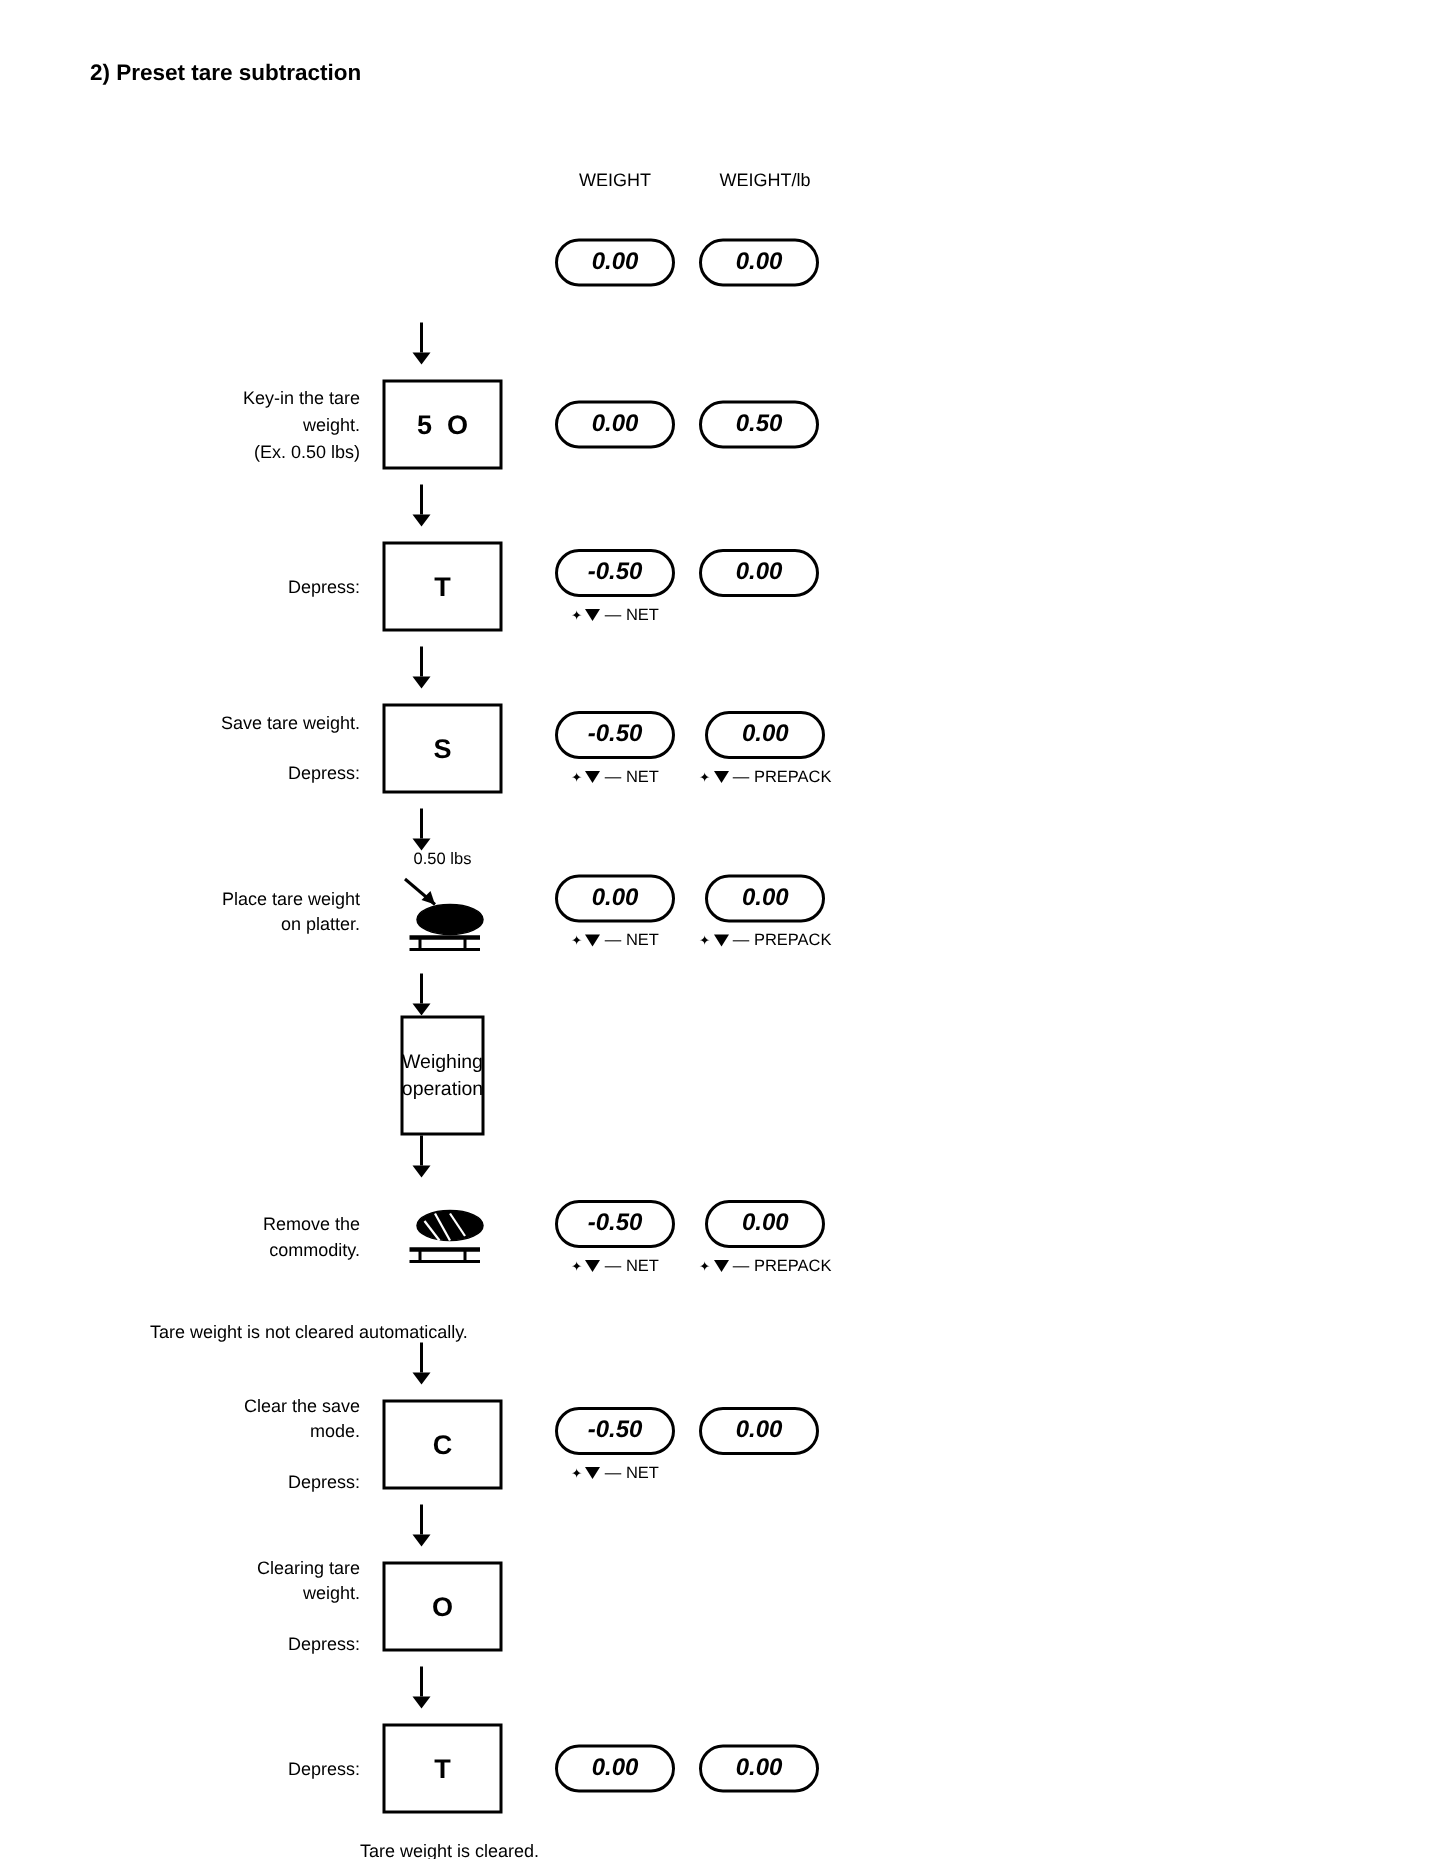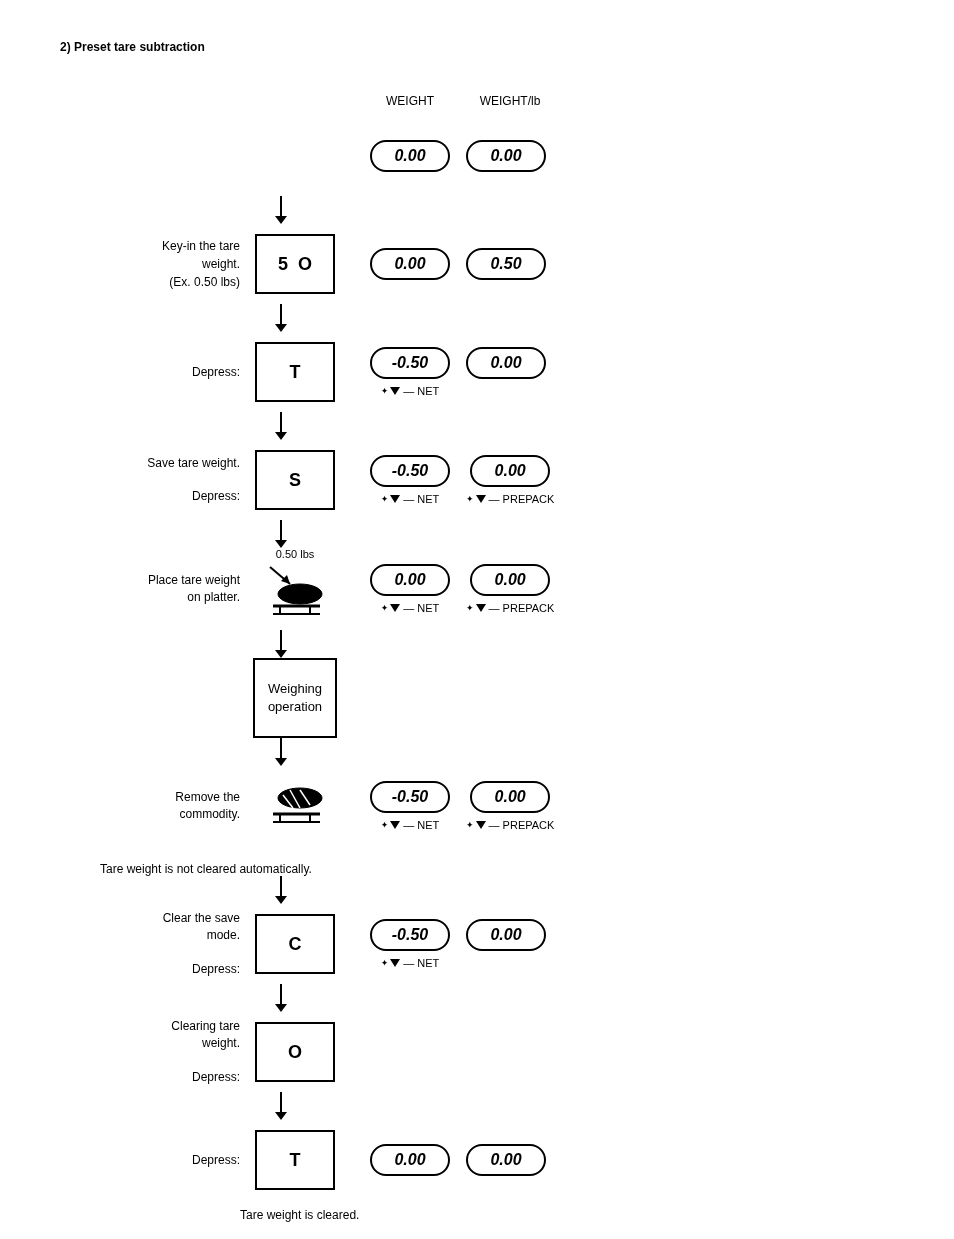--- a/index.html
+++ b/index.html
@@ -7,22 +7,22 @@
       background: #fff;
       font-family: Arial, sans-serif;
       font-size: 13px;
       width: 954px;
       min-height: 1239px;
       padding: 40px 60px;
       color: #000;
     }
     .page-title {
       font-weight: bold;
-      font-size: 12px;
-      margin-bottom: 40px;
+      font-size: 15px;
+      margin-bottom: 56px;
     }
     .diagram {
       display: flex;
       flex-direction: column;
       align-items: flex-start;
       position: relative;
       margin-left: 20px;
     }
     .label-col {
       width: 160px;
@@ -63,21 +63,21 @@
       display: flex;
       justify-content: center;
       align-items: center;
       gap: 10px;
       font-size: 18px;
       font-weight: bold;
       background: #fff;
     }
     .weighing-box {
       border: 2px solid #000;
-      width: 84px;
+      width: 56px;
       min-height: 80px;
       display: flex;
       justify-content: center;
       align-items: center;
       text-align: center;
       font-size: 13px;
       background: #fff;
       line-height: 1.4;
     }
     

